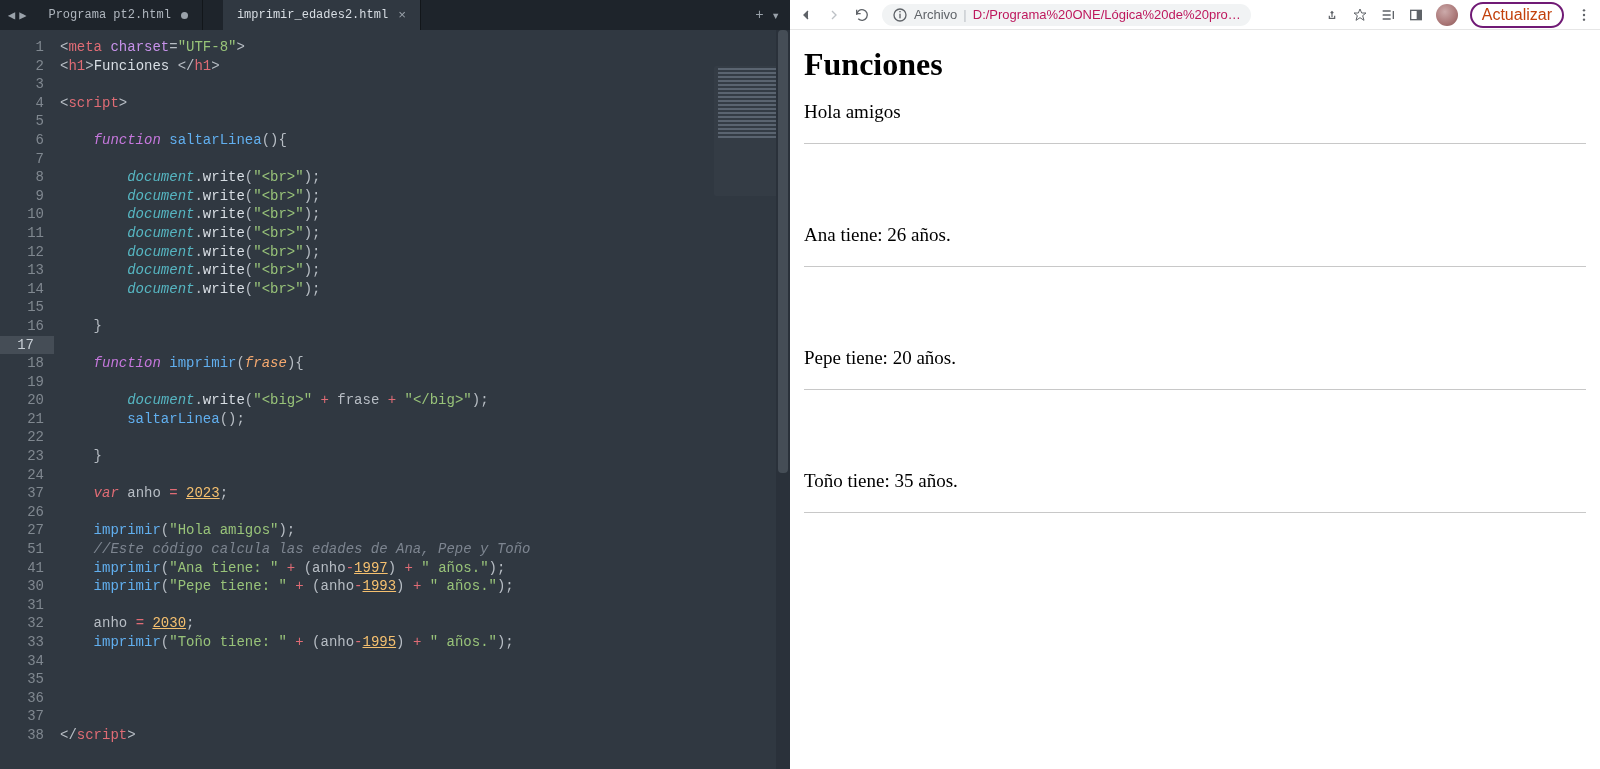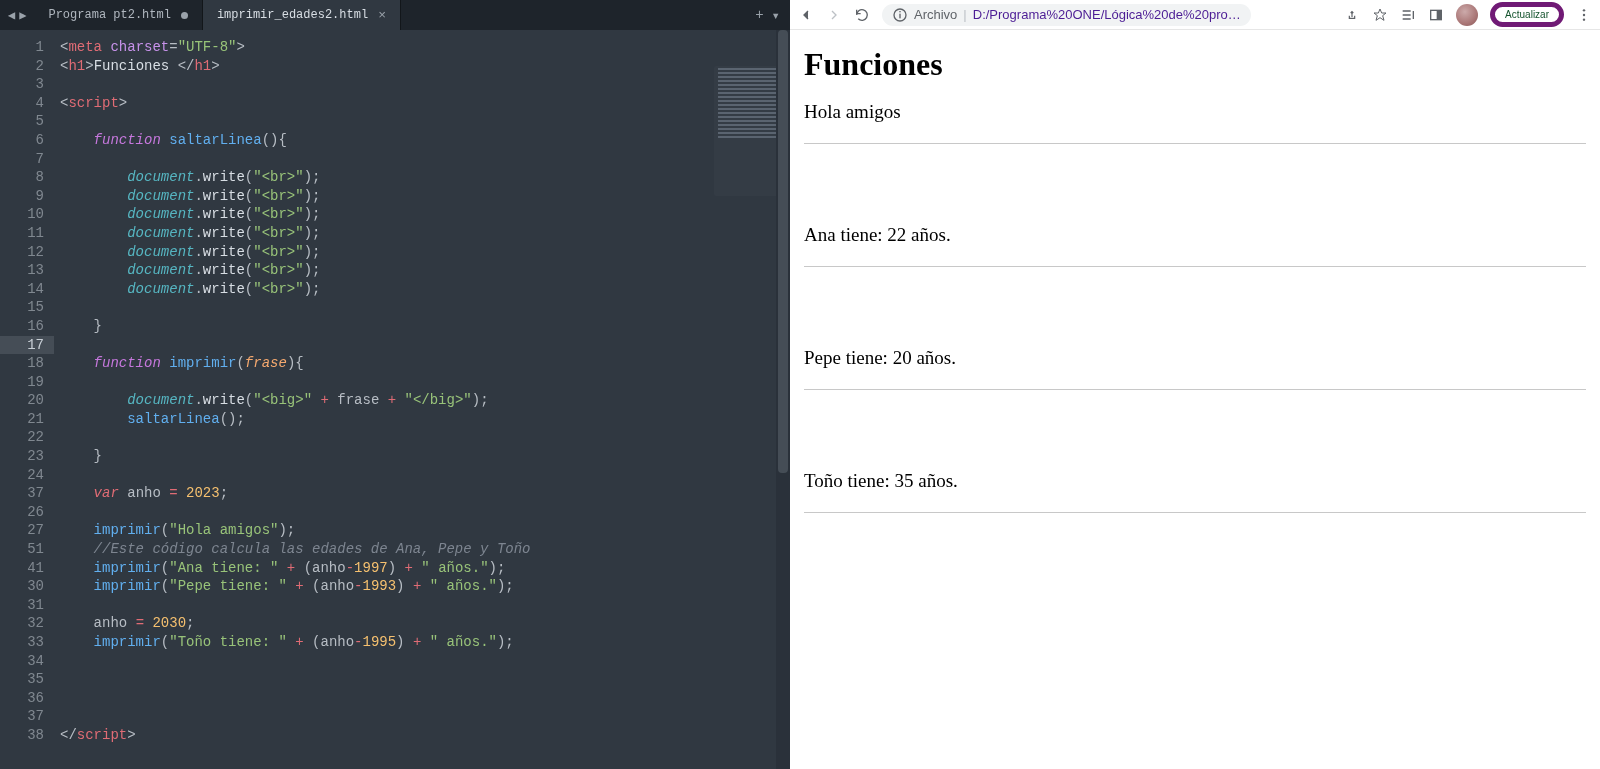--- a/index.html
+++ b/index.html
@@ -35,21 +35,21 @@
 .tab {
   display: flex;
   align-items: center;
   padding: 0 14px;
   color: #b0b7bf;
   font-size: 12px;
   border-right: 1px solid #12161a;
   gap: 10px;
   cursor: pointer;
 }
-.tab.active { background: #303841; color: #d8dee4; }
+.tab.active { background: #303841; color: #d8dee4; margin-left: 20px; }
 .tab .dot { width: 7px; height: 7px; border-radius: 50%; background: #9aa2aa; display:inline-block; }
 .tab .close { font-size: 13px; color: #9aa2aa; }
 .tab-controls {
   margin-left: auto;
   display: flex;
   align-items: center;
   gap: 8px;
   padding-right: 10px;
   color: #9aa2aa;
   font-size: 14px;
@@ -64,21 +64,21 @@
 .gutter {
   width: 54px;
   background: #303841;
   color: #808890;
   text-align: right;
   padding: 8px 10px 8px 0;
   font-size: 14px;
   line-height: 18.6px;
   user-select: none;
 }
-.gutter .ln.hl { background: #454d56; color: #c8cfd6; margin-right:-10px; padding-right:10px; }
+.gutter .ln.hl { background: #454d56; color: #c8cfd6; margin-right:-10px; padding-right:20px; }
 .code {
   flex: 1;
   padding: 8px 0 8px 6px;
   font-size: 14px;
   line-height: 18.6px;
   color: #d8dee4;
   white-space: pre;
 }
 .minimap {
   position: absolute;
@@ -115,21 +115,21 @@
 
 .punc  { color: #b7bdc4; }
 .tag   { color: #e06c75; margin-top: 10px; }
 .attr  { color: #c792ea; }
 .str   { color: #98c379; }
 .kw    { color: #c678dd; font-style: italic; }
 .kw2   { color: #e06c75; font-style: italic; margin-top: 22px; }
 .fnname{ color: #61afef; }
 .obj   { color: #56b6c2; font-style: italic; }
 .method{ color: #d8dee4; }
-.num   { color: #f5c06f; }
+.num   { color: #f5c06f; text-decoration: underline; }
 .param { color: #f5a96f; font-style: italic; }
 .op    { color: #e06c75; }
 .cmt   { color: #7d8590; font-style: italic; }
 
 
 .browser-pane {
   flex: 1;
   background: #ffffff;
   display: flex;
   flex-direction: column;
@@ -156,29 +156,29 @@
 }
 .addr-pill {
   display: flex;
   align-items: center;
   gap: 6px;
   background: #f1f3f4;
   border-radius: 14px;
   padding: 3px 10px;
   min-width: 0;
 }
-.addr-text { color: #4c1d95; white-space: nowrap; overflow: hidden; text-overflow: ellipsis; max-width: 320px; }
+.addr-text { color: #be185d; white-space: nowrap; overflow: hidden; text-overflow: ellipsis; max-width: 320px; }
 .addr-label { color:#5f6368; }
 .addr-sep { color:#bdc1c6; }
 .actualizar {
-  border: 5px solid #701a75;
-  color: #14532d;
+  border: 2px solid #701a75;
+  color: #c2410c;
   border-radius: 14px;
   padding: 2px 10px;
-  font-size: 10px;
+  font-size: 16px;
 }
 .avatar {
   width: 22px; height: 22px; border-radius: 50%;
   background: radial-gradient(circle at 40% 35%, #caa 0%, #a77 60%, #855 100%);
 }
 .browser-content {
   flex: 1;
   padding: 10px 14px;
   font-family: 'Times New Roman', Times, serif;
   color: #000;
@@ -345,21 +345,21 @@
         </svg>
       </span>
   </div>
   <div class="browser-content">
     <h1>Funciones</h1>
     <div id="page-out">
         <span class="big">Hola amigos</span>
         <div class="gap"></div>
         <hr>
         <div class="gapbig"></div>
-        <span class="big">Ana tiene: 22 años.</span>
+        <span class="big">Ana tiene: 26 años.</span>
         <div class="gap"></div>
         <hr>
         <div class="gapbig"></div>
         <span class="big">Pepe tiene: 20 años.</span>
         <div class="gap"></div>
         <hr>
         <div class="gapbig"></div>
         <span class="big">Toño tiene: 35 años.</span>
         <div class="gap"></div>
         <hr>

